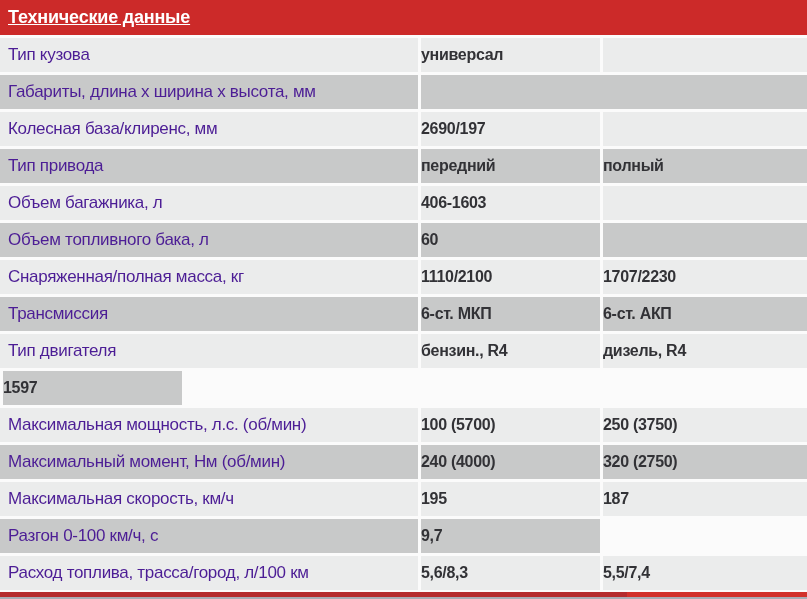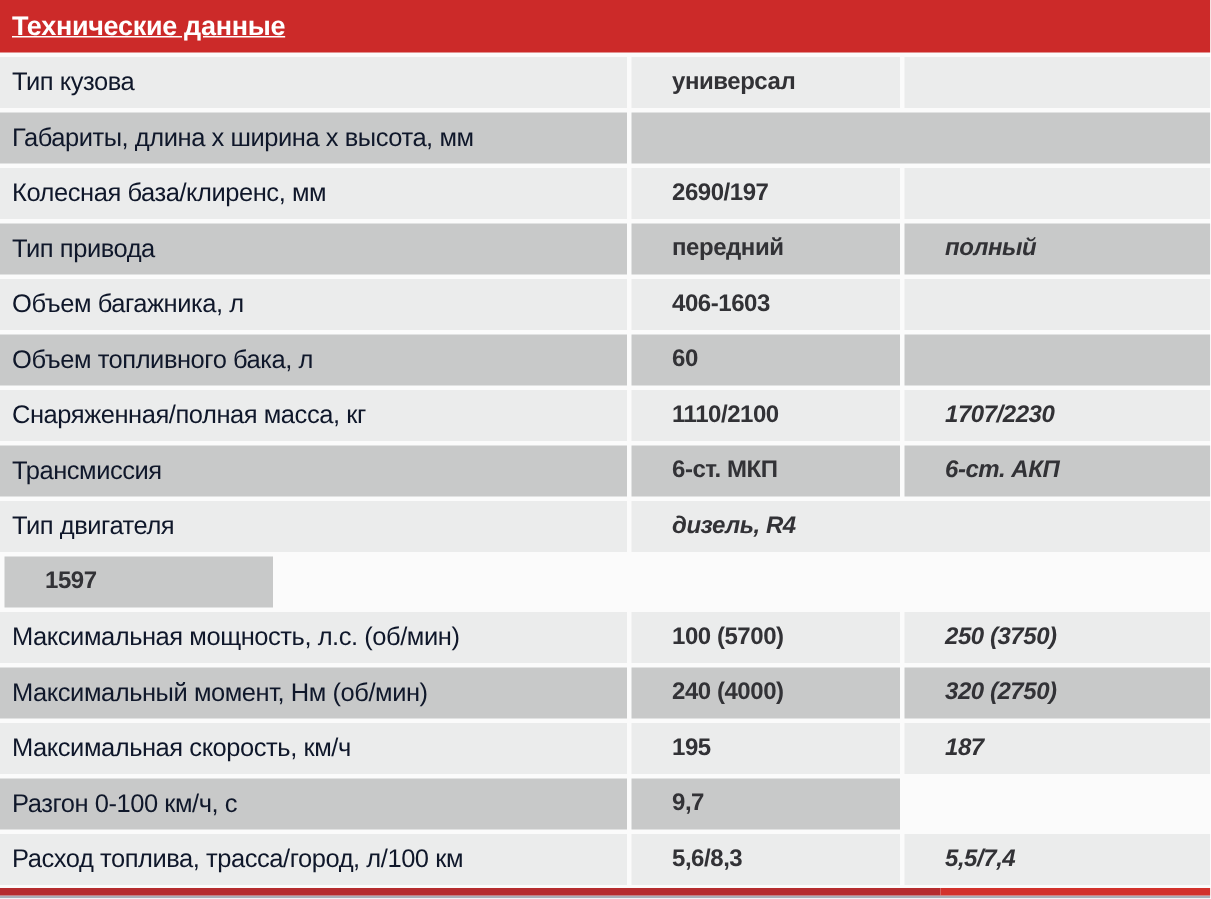--- a/index.html
+++ b/index.html
@@ -27,41 +27,38 @@
   .cell{
     line-height:34px;
     white-space:nowrap;
     overflow:hidden;
     box-sizing:border-box;
   }
   .label{
     width:418px;
     padding-left:8px;
     font-size:17px;
-    color:#0f172a;
+    color:#4c1d95;
     letter-spacing:-0.3px;
   }
   .val1{
     width:179px;
     margin-left:3px;
-    padding-left:27px;
     font-size:16px;
     font-weight:700;
     color:#323236;
     letter-spacing:-0.3px;
   }
   .val2{
     flex:1;
     margin-left:3px;
-    padding-left:27px;
     font-size:16px;
     font-weight:700;
     color:#323236;
     letter-spacing:-0.3px;
-    font-style:italic;
   }
   .row.light .cell{background:#ebecec;}
   .row.dark  .cell{background:#c8c9c9;}
   .bottom-bar{
     margin-top:2px;
     height:5px;
     display:flex;
   }
   .bb-left{width:627px;background:#b52c2e;}
   .bb-right{flex:1;background:#d2312b;}
@@ -118,20 +115,21 @@
   </div>
 
   <div class="row dark">
     <div class="cell label">Трансмиссия</div>
     <div class="cell val1">6-ст. МКП</div>
     <div class="cell val2">6-ст. АКП</div>
   </div>
 
   <div class="row light">
     <div class="cell label">Тип двигателя</div>
+    <div class="cell val1">бензин., R4</div>
     <div class="cell val2">дизель, R4</div>
   </div>
 
   <div class="row dark">
     <div class="cell val1">1597</div>
   </div>
 
   <div class="row light">
     <div class="cell label">Максимальная мощность, л.с. (об/мин)</div>
     <div class="cell val1">100 (5700)</div>

